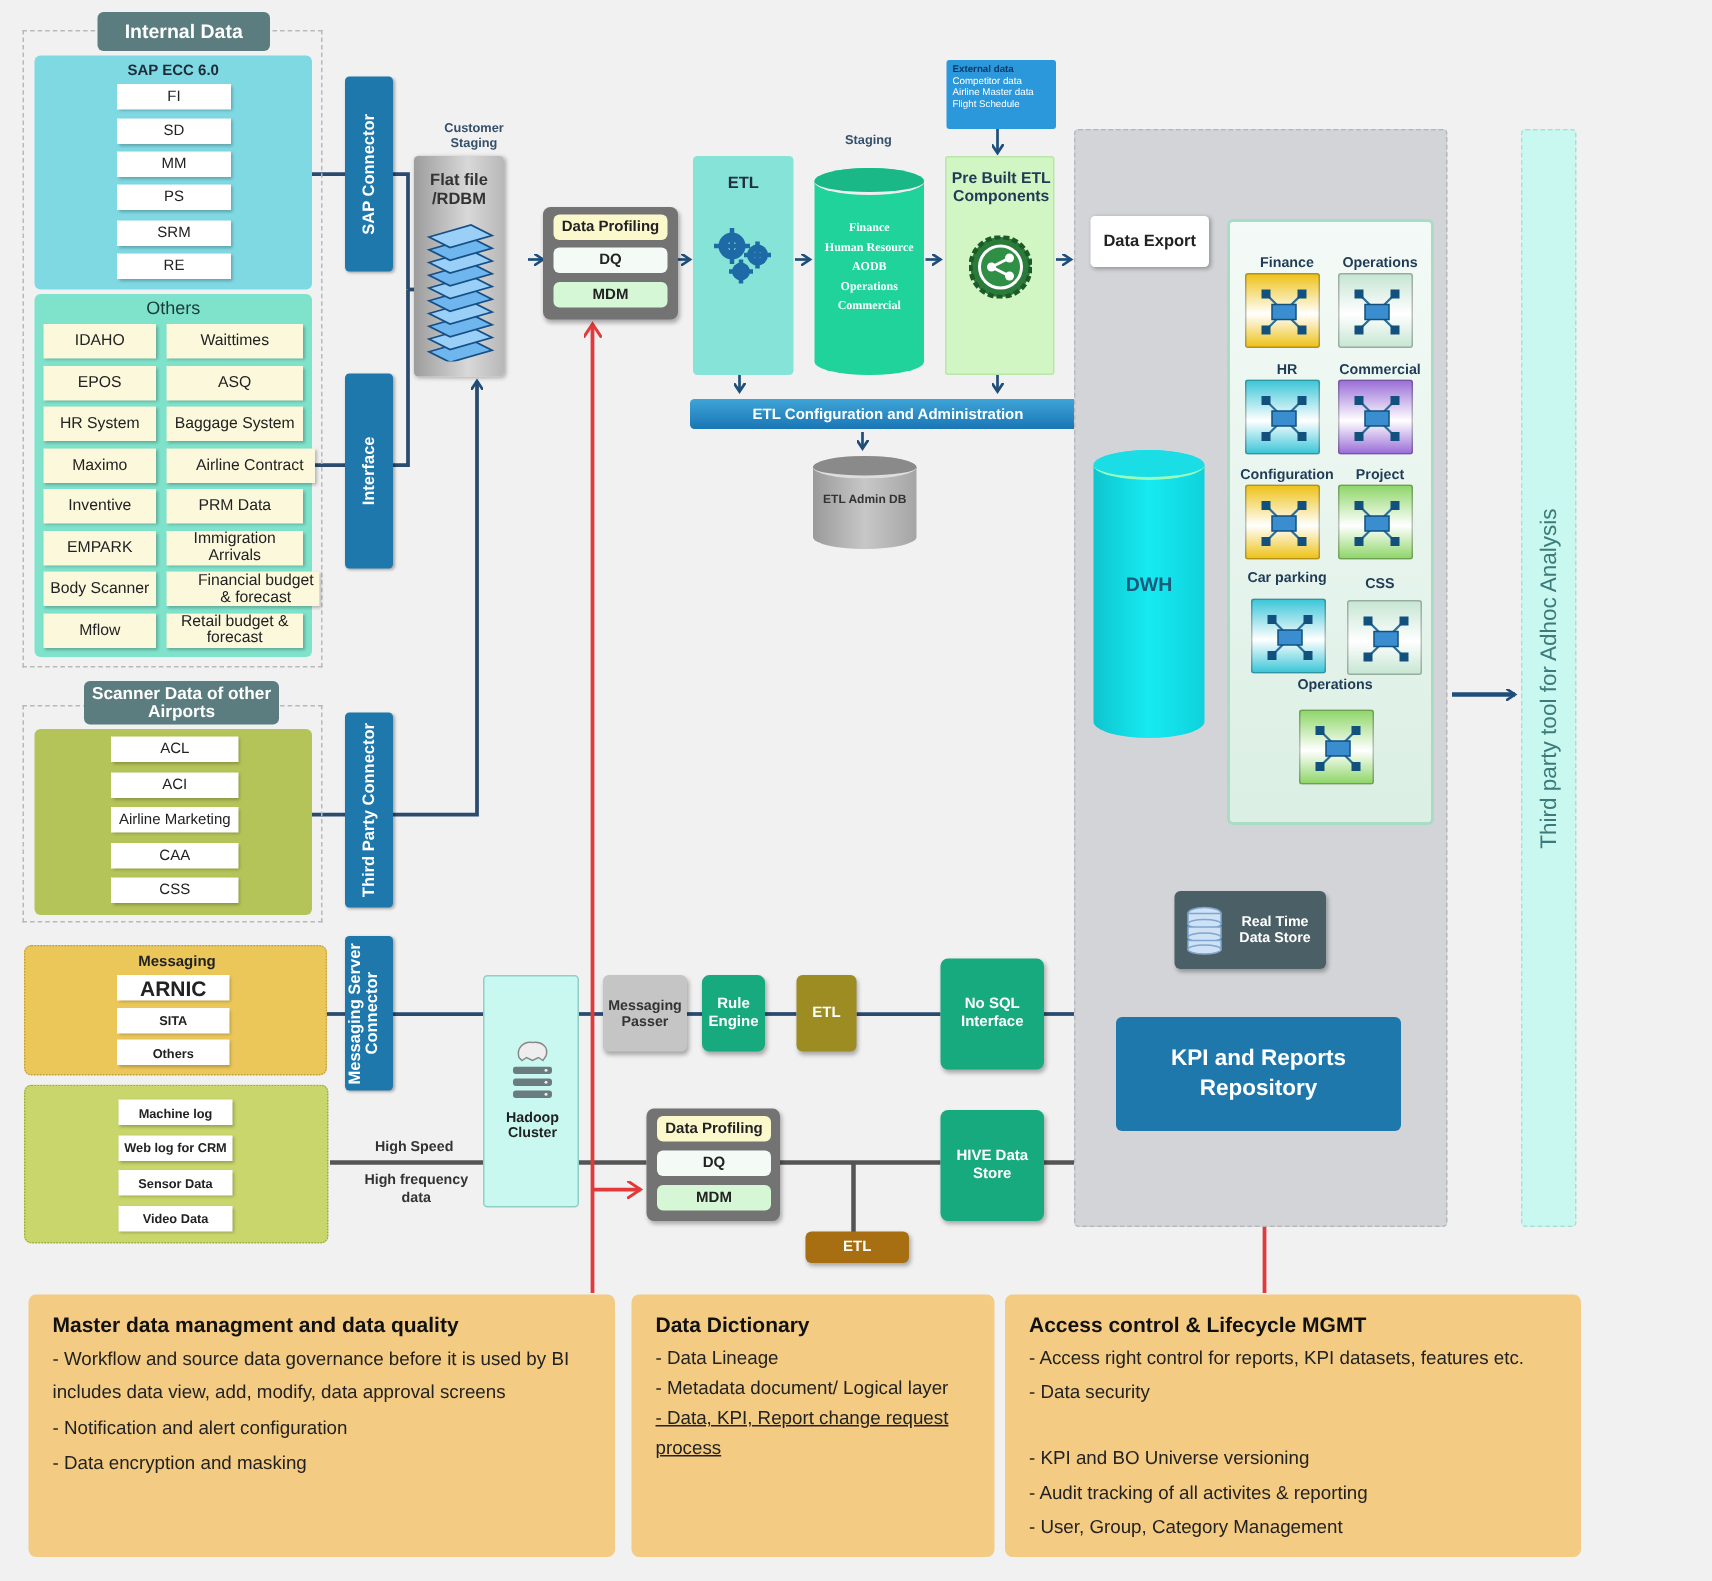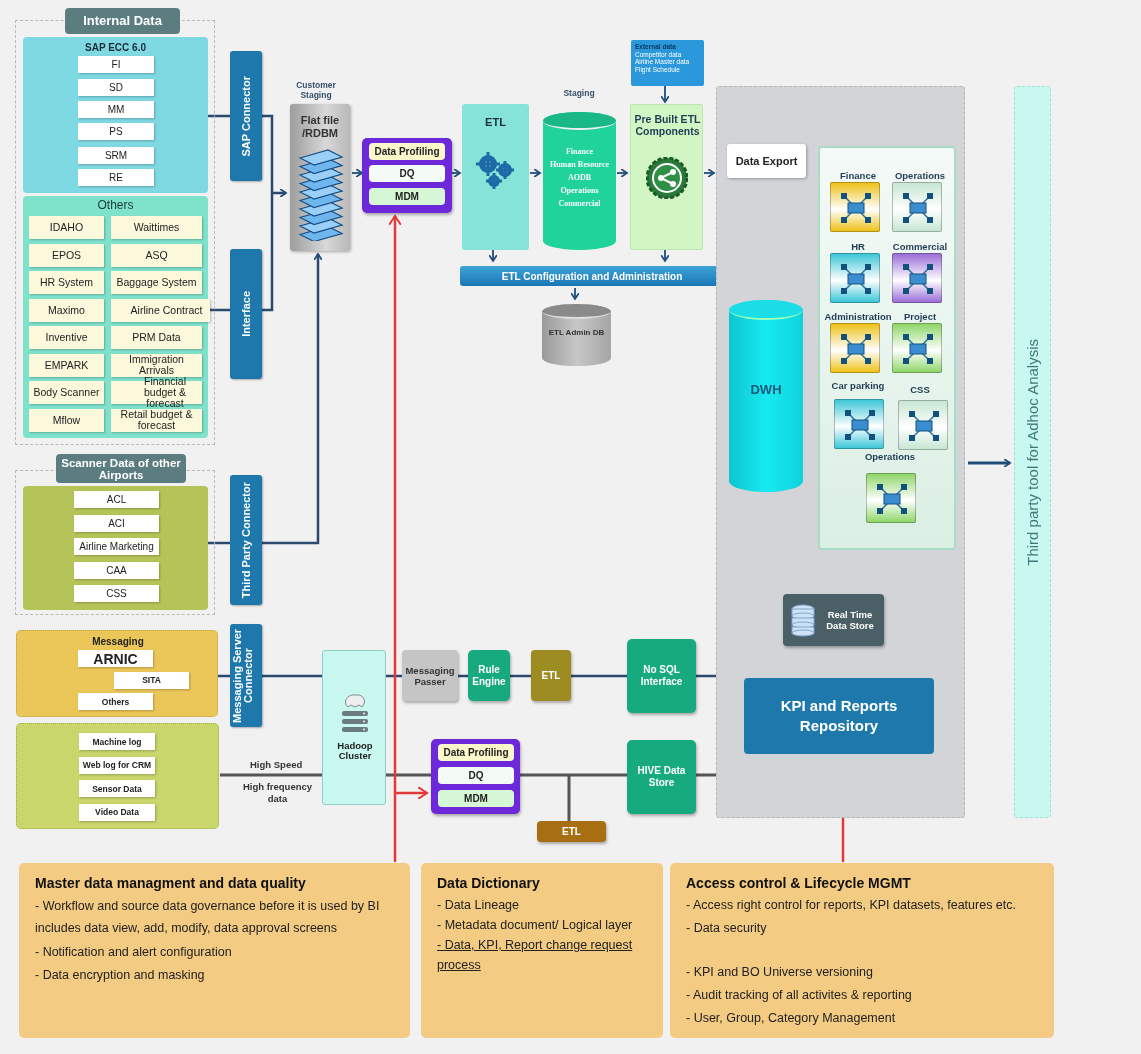--- a/index.html
+++ b/index.html
@@ -6,21 +6,21 @@
   html, body { width: 1141px; height: 1054px; background: #f1f1f2; overflow: hidden; }
   body { position: relative; font-family: "Liberation Sans", sans-serif; color: #222; }
   .abs { position: absolute; }
   .center { display: flex; align-items: center; justify-content: center; text-align: center; }
   .dashed { border: 1px dashed #b9b9b9; }
   .tag { background: #5b7d80; color: #fff; font-weight: bold; border-radius: 4px; font-size: 13px; line-height: 14px; }
   .cell { background: #fff; font-size: 10px; box-shadow: 1px 1px 2px rgba(0,0,0,.25); color: #222; }
   .cellc { background: #fbf8dc; font-size: 10.5px; box-shadow: 1px 1px 2px rgba(0,0,0,.25); color: #222; line-height: 11px; }
   .conn { background: #1e78ac; border-radius: 3px; box-shadow: 1px 1px 2px rgba(0,0,0,.3); }
   .vtext { writing-mode: vertical-rl; transform: rotate(180deg); color: #fff; font-weight: bold; font-size: 11px; white-space: nowrap; }
-  .mdm-box { background: #6d28d9; border-radius: 5px; box-shadow: 1px 2px 3px rgba(0,0,0,.3); }
+  .mdm-box { background: #737373; border-radius: 5px; box-shadow: 1px 2px 3px rgba(0,0,0,.3); }
   .mdm-row { border-radius: 4px; font-size: 10px; font-weight: bold; }
   .green-box { background: #17aa7e; color: #fff; font-weight: bold; border-radius: 5px; font-size: 10px; box-shadow: 1px 2px 3px rgba(0,0,0,.3); line-height: 12px; }
   .legend-box { background: #f3cb82; border-radius: 5px; padding: 12px 16px; color: #222; }
   .legend-box h3 { font-size: 14px; font-weight: bold; margin-bottom: 4px; color: #111; }
   .legend-box p { font-size: 12.5px; line-height: 20px; }
   .mart-label { font-size: 9.5px; font-weight: bold; color: #1f3b55; white-space: nowrap; }
   .mart-icon { width: 50px; height: 50px; border-radius: 2px; }
   svg.lines { position: absolute; left: 0; top: 0; pointer-events: none; }
 </style>
 </head>
@@ -107,42 +107,42 @@
       <div class="abs cellc center" style="left:6px;top:130px;width:75px;height:23px;">Inventive</div>
       <div class="abs cellc center" style="left:6px;top:157.5px;width:75px;height:23px;">EMPARK</div>
       <div class="abs cellc center" style="left:6px;top:185px;width:75px;height:23px;">Body Scanner</div>
       <div class="abs cellc center" style="left:6px;top:212.5px;width:75px;height:23px;">Mflow</div>
       <div class="abs cellc center" style="left:88px;top:20px;width:91px;height:23px;">Waittimes</div>
       <div class="abs cellc center" style="left:88px;top:47.5px;width:91px;height:23px;">ASQ</div>
       <div class="abs cellc center" style="left:88px;top:75px;width:91px;height:23px;">Baggage System</div>
       <div class="abs cellc center" style="left:88px;top:102.5px;width:99px;height:23px;padding-left:12px;">Airline Contract</div>
       <div class="abs cellc center" style="left:88px;top:130px;width:91px;height:23px;">PRM Data</div>
       <div class="abs cellc center" style="left:88px;top:157.5px;width:91px;height:23px;">Immigration Arrivals</div>
-      <div class="abs cellc center" style="left:88px;top:185px;width:91px;height:23px;padding-left:17px;">Financial budget &amp; forecast</div>
+      <div class="abs cellc center" style="left:88px;top:185px;width:102px;height:23px;padding-left:17px;">Financial budget &amp; forecast</div>
       <div class="abs cellc center" style="left:88px;top:212.5px;width:91px;height:23px;">Retail budget &amp; forecast</div>
     </div>
 </div>
 
 <div class="abs dashed" style="left:15px;top:470px;width:200px;height:145px;"></div>
 <div class="abs tag center" style="left:56px;top:454px;width:130px;height:29px;font-size:11.5px;line-height:12px;">Scanner Data of other Airports</div>
 <div class="abs" style="left:23px;top:486px;width:185px;height:124px;background:#b5c458;border-radius:4px;">
   <div id="ext-items">
       <div class="abs cell center" style="left:51px;top:5px;width:85px;height:17px;">ACL</div>
       <div class="abs cell center" style="left:51px;top:28.5px;width:85px;height:17px;">ACI</div>
       <div class="abs cell center" style="left:51px;top:52px;width:85px;height:17px;">Airline Marketing</div>
       <div class="abs cell center" style="left:51px;top:75.5px;width:85px;height:17px;">CAA</div>
       <div class="abs cell center" style="left:51px;top:99px;width:85px;height:17px;">CSS</div>
     </div>
 </div>
 
 <div class="abs" style="left:16px;top:630px;width:202px;height:87px;background:#ebc75a;border:1px dotted #bba040;border-radius:5px;text-decoration:underline;">
   <div class="abs" style="left:0;top:5px;width:202px;text-align:center;font-size:10px;font-weight:bold;">Messaging</div>
   <div id="msg-items">
       <div class="abs cell center" style="left:61px;top:19px;width:75px;height:17px;font-weight:bold;font-size:14px;">ARNIC</div>
-      <div class="abs cell center" style="left:61px;top:40.5px;width:75px;height:17px;font-weight:bold;font-size:8.5px;margin-left:36px;">SITA</div>
+      <div class="abs cell center" style="left:61px;top:40.5px;width:75px;height:17px;font-weight:bold;font-size:8.5px;">SITA</div>
       <div class="abs cell center" style="left:61px;top:62px;width:75px;height:17px;font-weight:bold;font-size:8.5px;">Others</div>
     </div>
 </div>
 
 <div class="abs" style="left:16px;top:723px;width:203px;height:106px;background:#c9d66c;border:1px dotted #9aab40;border-radius:5px;">
   <div id="log-items">
       <div class="abs cell center" style="left:62px;top:9px;width:76px;height:17px;font-weight:bold;font-size:8.5px;">Machine log</div>
       <div class="abs cell center" style="left:62px;top:32.5px;width:76px;height:17px;font-weight:bold;font-size:8.5px;">Web log for CRM</div>
       <div class="abs cell center" style="left:62px;top:56px;width:76px;height:17px;font-weight:bold;font-size:8.5px;">Sensor Data</div>
       <div class="abs cell center" style="left:62px;top:79.5px;width:76px;height:17px;font-weight:bold;font-size:8.5px;">Video Data</div>
@@ -156,21 +156,21 @@
   <span class="vtext">Interface</span>
 </div>
 <div class="abs conn center" style="left:230px;top:475px;width:32px;height:130px;">
   <span class="vtext">Third Party Connector</span>
 </div>
 <div class="abs conn center" style="left:230px;top:624px;width:32px;height:103px;">
   <span class="vtext" style="white-space:normal;width:28px;text-align:center;line-height:11px;">Messaging Server Connector</span>
 </div>
 
 <div class="abs" style="left:286px;top:80px;width:60px;text-align:center;font-size:8.5px;font-weight:bold;color:#35506a;line-height:10px;">Customer Staging</div>
-<div class="abs" style="left:290px;top:104px;width:60px;height:147px;background:linear-gradient(90deg,#9d9d9d,#d8d8d8 60%,#b8b8b8);border-radius:3px;box-shadow:1px 1px 3px rgba(0,0,0,.3);">
+<div class="abs" style="left:276px;top:104px;width:60px;height:147px;background:linear-gradient(90deg,#9d9d9d,#d8d8d8 60%,#b8b8b8);border-radius:3px;box-shadow:1px 1px 3px rgba(0,0,0,.3);">
   <div class="abs" style="left:0;top:10px;width:60px;text-align:center;font-size:11px;font-weight:bold;color:#333;line-height:13px;">Flat file /RDBM</div>
   <svg class="abs" style="left:8px;top:42px;" width="46" height="95">
     <g id="stack">
         <path d="M2,88.5 L30,80.5 L44,87.5 L16,95.5 Z" fill="#6fb6ee" stroke="#164f86" stroke-width="1.2"></path>
         <path d="M2,80 L30,72 L44,79 L16,87 Z" fill="#9ad0f7" stroke="#164f86" stroke-width="1.2"></path>
         <path d="M2,71.5 L30,63.5 L44,70.5 L16,78.5 Z" fill="#6fb6ee" stroke="#164f86" stroke-width="1.2"></path>
         <path d="M2,63 L30,55 L44,62 L16,70 Z" fill="#9ad0f7" stroke="#164f86" stroke-width="1.2"></path>
         <path d="M2,54.5 L30,46.5 L44,53.5 L16,61.5 Z" fill="#6fb6ee" stroke="#164f86" stroke-width="1.2"></path>
         <path d="M2,46 L30,38 L44,45 L16,53 Z" fill="#9ad0f7" stroke="#164f86" stroke-width="1.2"></path>
         <path d="M2,37.5 L30,29.5 L44,36.5 L16,44.5 Z" fill="#6fb6ee" stroke="#164f86" stroke-width="1.2"></path>
@@ -320,21 +320,21 @@
             <line x1="37" y1="37" x2="25" y2="25"></line>
           </g>
     <g fill="#12507e">
             <rect x="10" y="10" width="6" height="6"></rect>
             <rect x="34" y="10" width="6" height="6"></rect>
             <rect x="10" y="34" width="6" height="6"></rect>
             <rect x="34" y="34" width="6" height="6"></rect>
           </g>
     <rect x="17" y="20" width="16" height="10" fill="#3a8ed0" stroke="#12507e"></rect>
         </svg></div>
-      <div class="abs mart-label" style="left:2px;top:163px;width:72px;text-align:center;">Administration</div>
+      <div class="abs mart-label" style="left:2px;top:163px;width:72px;text-align:center;">Configuration</div>
       <div class="abs mart-icon" style="left:10px;top:175px;background:linear-gradient(#eec21a, #ffffff 55%, #eec21a);border:1px solid rgba(0,0,0,.25);"><svg width="50" height="50" viewBox="0 0 50 50">
     <g stroke="#2b6e9a" stroke-width="1.5">
             <line x1="13" y1="13" x2="25" y2="25"></line>
             <line x1="37" y1="13" x2="25" y2="25"></line>
             <line x1="13" y1="37" x2="25" y2="25"></line>
             <line x1="37" y1="37" x2="25" y2="25"></line>
           </g>
     <g fill="#12507e">
             <rect x="10" y="10" width="6" height="6"></rect>
             <rect x="34" y="10" width="6" height="6"></rect>

